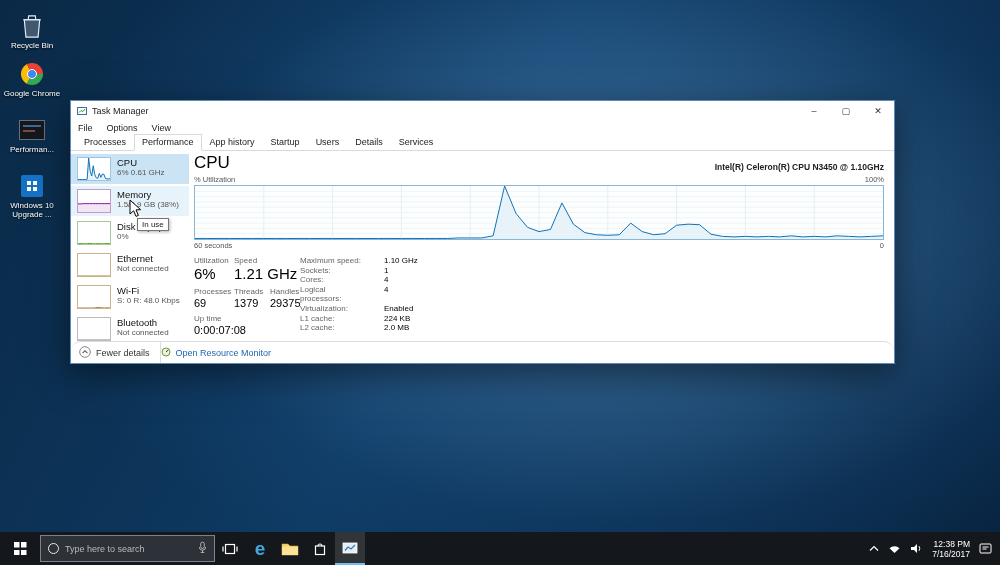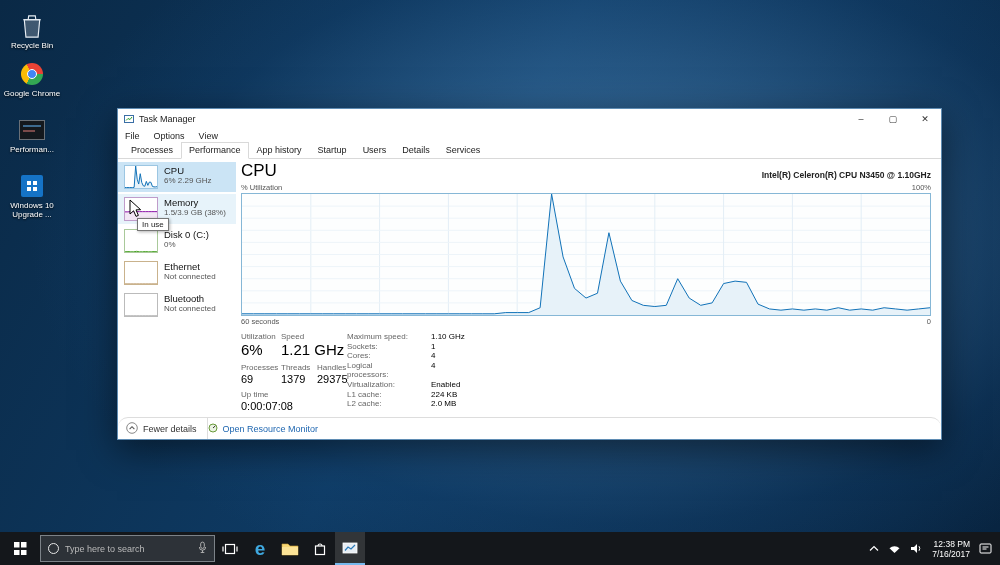--- a/index.html
+++ b/index.html
@@ -21,22 +21,22 @@
     background:conic-gradient(from -30deg,#ea4335 0 120deg,#34a853 120deg 240deg,#fbbc05 240deg 360deg);}
   .chrome-ball::after{content:'';position:absolute;inset:6px;border-radius:50%;background:#4285f4;border:1.5px solid #fff;}
   .dark-thumb{width:26px;height:20px;background:#14181d;border:1px solid #6a7077;position:relative;}
   .dark-thumb::after{content:'';position:absolute;left:3px;top:4px;width:18px;height:2px;background:#3d6a8f;}
   .dark-thumb::before{content:'';position:absolute;left:3px;top:9px;width:12px;height:2px;background:#7a4a4a;}
   .wu{width:22px;height:22px;background:#1573c6;border-radius:2px;display:flex;align-items:center;justify-content:center;}
   .wflag{width:10px;height:10px;background-image:linear-gradient(#fff,#fff),linear-gradient(#fff,#fff),linear-gradient(#fff,#fff),linear-gradient(#fff,#fff);
     background-size:4px 4px;background-position:0 0,6px 0,0 6px,6px 6px;background-repeat:no-repeat;}
 
   
-  .tmw{position:absolute;left:70px;top:108px;width:825px;height:332px;background:#fff;
-    border:1px solid #5f8cb3;box-shadow:0 10px 34px rgba(0,0,0,.5);font-size:9px;color:#000;display:flex;flex-direction:column;margin-left:47px;}
+  .tmw{position:absolute;left:70px;top:100px;width:825px;height:264px;background:#fff;
+    border:1px solid #5f8cb3;box-shadow:0 10px 34px rgba(0,0,0,.5);font-size:9px;color:#000;display:flex;flex-direction:column;}
   .titlebar{height:20px;display:flex;align-items:center;padding-left:6px;flex:0 0 auto;}
   .tb-ico{display:flex;margin-right:5px;}
   .tb-title{font-size:9px;color:#222;}
   .tb-ctrls{margin-left:auto;display:flex;height:100%;}
   .ctrl{width:32px;text-align:center;line-height:20px;font-size:9px;color:#333;}
   .menubar{height:14px;display:flex;align-items:center;gap:14px;padding-left:7px;flex:0 0 auto;}
   .menu-item{font-size:9px;color:#222;}
   .tabsbar{height:16px;display:flex;align-items:flex-end;padding-left:5px;border-bottom:1px solid #d9d9d9;flex:0 0 auto;}
   .tab{font-size:9px;color:#222;padding:2px 7px 3px;border:1px solid transparent;margin-bottom:-1px;}
   .tab.active{background:#fff;border-color:#d9d9d9;border-bottom-color:#fff;}
@@ -172,21 +172,21 @@
       <div class="sidebar" id="sidebar">
           <div class="side-item selected">
             <div class="mini" style="border-color: rgb(156, 198, 226);">
               <svg viewBox="0 0 100 100" preserveAspectRatio="none">
                 <polygon points="0,100 0.00,98.00 4.76,98.00 9.52,98.00 14.29,98.00 19.05,98.00 23.81,98.00 28.57,97.00 33.33,0.00 38.10,60.00 42.86,82.00 47.62,35.00 52.38,75.00 57.14,90.00 61.90,92.00 66.67,70.00 71.43,88.00 76.19,73.00 80.95,74.00 85.71,93.00 90.48,95.00 95.24,95.00 100.00,94.00 100,100" fill="#e7f2f9"></polygon>
                 <polyline points="0.00,98.00 4.76,98.00 9.52,98.00 14.29,98.00 19.05,98.00 23.81,98.00 28.57,97.00 33.33,0.00 38.10,60.00 42.86,82.00 47.62,35.00 52.38,75.00 57.14,90.00 61.90,92.00 66.67,70.00 71.43,88.00 76.19,73.00 80.95,74.00 85.71,93.00 90.48,95.00 95.24,95.00 100.00,94.00" fill="none" stroke="#1172b8" stroke-width="1" vector-effect="non-scaling-stroke"></polyline>
               </svg>
             </div>
             <div class="side-text">
               <div class="side-title">CPU</div>
-              <div class="side-sub">6% 2.29 GHz</div>
+              <div class="side-sub">6% 0.61 GHz</div>
             </div>
           </div>
           <div class="side-item hovered">
             <div class="mini" style="border-color: rgb(191, 156, 202);">
               <svg viewBox="0 0 100 100" preserveAspectRatio="none">
                 <polygon points="0,100 0.00,63.00 9.09,63.00 18.18,62.00 27.27,62.00 36.36,62.00 45.45,62.00 54.55,62.00 63.64,62.00 72.73,62.00 81.82,62.00 90.91,62.00 100.00,62.00 100,100" fill="#f2e6f5"></polygon>
                 <polyline points="0.00,63.00 9.09,63.00 18.18,62.00 27.27,62.00 36.36,62.00 45.45,62.00 54.55,62.00 63.64,62.00 72.73,62.00 81.82,62.00 90.91,62.00 100.00,62.00" fill="none" stroke="#8b12a8" stroke-width="1" vector-effect="non-scaling-stroke"></polyline>
               </svg>
             </div>
             <div class="side-text">
@@ -209,20 +209,32 @@
           <div class="side-item">
             <div class="mini" style="border-color: rgb(201, 178, 140);">
               <svg viewBox="0 0 100 100" preserveAspectRatio="none">
                 <polygon points="0,100 0.00,100.00 9.09,100.00 18.18,100.00 27.27,100.00 36.36,100.00 45.45,100.00 54.55,100.00 63.64,100.00 72.73,100.00 81.82,100.00 90.91,100.00 100.00,100.00 100,100" fill="#faf5ec"></polygon>
                 <polyline points="0.00,100.00 9.09,100.00 18.18,100.00 27.27,100.00 36.36,100.00 45.45,100.00 54.55,100.00 63.64,100.00 72.73,100.00 81.82,100.00 90.91,100.00 100.00,100.00" fill="none" stroke="#a87f42" stroke-width="1" vector-effect="non-scaling-stroke"></polyline>
               </svg>
             </div>
             <div class="side-text">
               <div class="side-title">Ethernet</div>
               <div class="side-sub">Not connected</div>
+            </div>
+          </div>
+          <div class="side-item">
+            <div class="mini" style="border-color: rgb(201, 178, 140);">
+              <svg viewBox="0 0 100 100" preserveAspectRatio="none">
+                <polygon points="0,100 0.00,100.00 9.09,100.00 18.18,100.00 27.27,100.00 36.36,100.00 45.45,100.00 54.55,99.00 63.64,97.00 72.73,99.00 81.82,100.00 90.91,99.00 100.00,100.00 100,100" fill="#faf5ec"></polygon>
+                <polyline points="0.00,100.00 9.09,100.00 18.18,100.00 27.27,100.00 36.36,100.00 45.45,100.00 54.55,99.00 63.64,97.00 72.73,99.00 81.82,100.00 90.91,99.00 100.00,100.00" fill="none" stroke="#a87f42" stroke-width="1" vector-effect="non-scaling-stroke"></polyline>
+              </svg>
+            </div>
+            <div class="side-text">
+              <div class="side-title">Wi-Fi</div>
+              <div class="side-sub">S: 0 R: 48.0 Kbps</div>
             </div>
           </div>
           <div class="side-item">
             <div class="mini" style="border-color: rgb(187, 187, 187);">
               <svg viewBox="0 0 100 100" preserveAspectRatio="none">
                 <polygon points="0,100 0.00,100.00 9.09,100.00 18.18,100.00 27.27,100.00 36.36,100.00 45.45,100.00 54.55,100.00 63.64,100.00 72.73,100.00 81.82,100.00 90.91,100.00 100.00,100.00 100,100" fill="#f5f5f5"></polygon>
                 <polyline points="0.00,100.00 9.09,100.00 18.18,100.00 27.27,100.00 36.36,100.00 45.45,100.00 54.55,100.00 63.64,100.00 72.73,100.00 81.82,100.00 90.91,100.00 100.00,100.00" fill="none" stroke="#888888" stroke-width="1" vector-effect="non-scaling-stroke"></polyline>
               </svg>
             </div>
             <div class="side-text">

